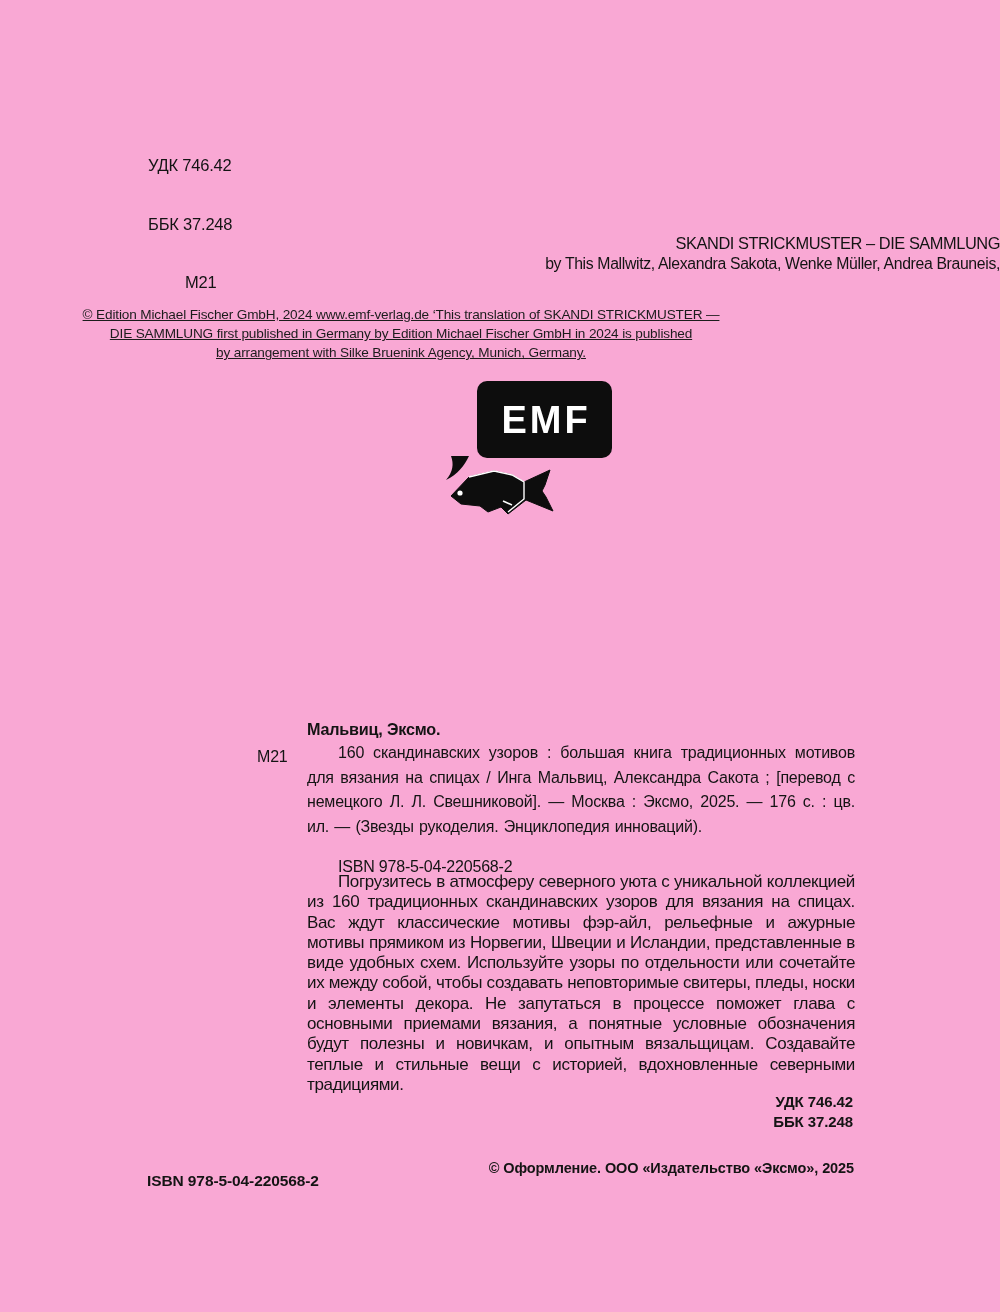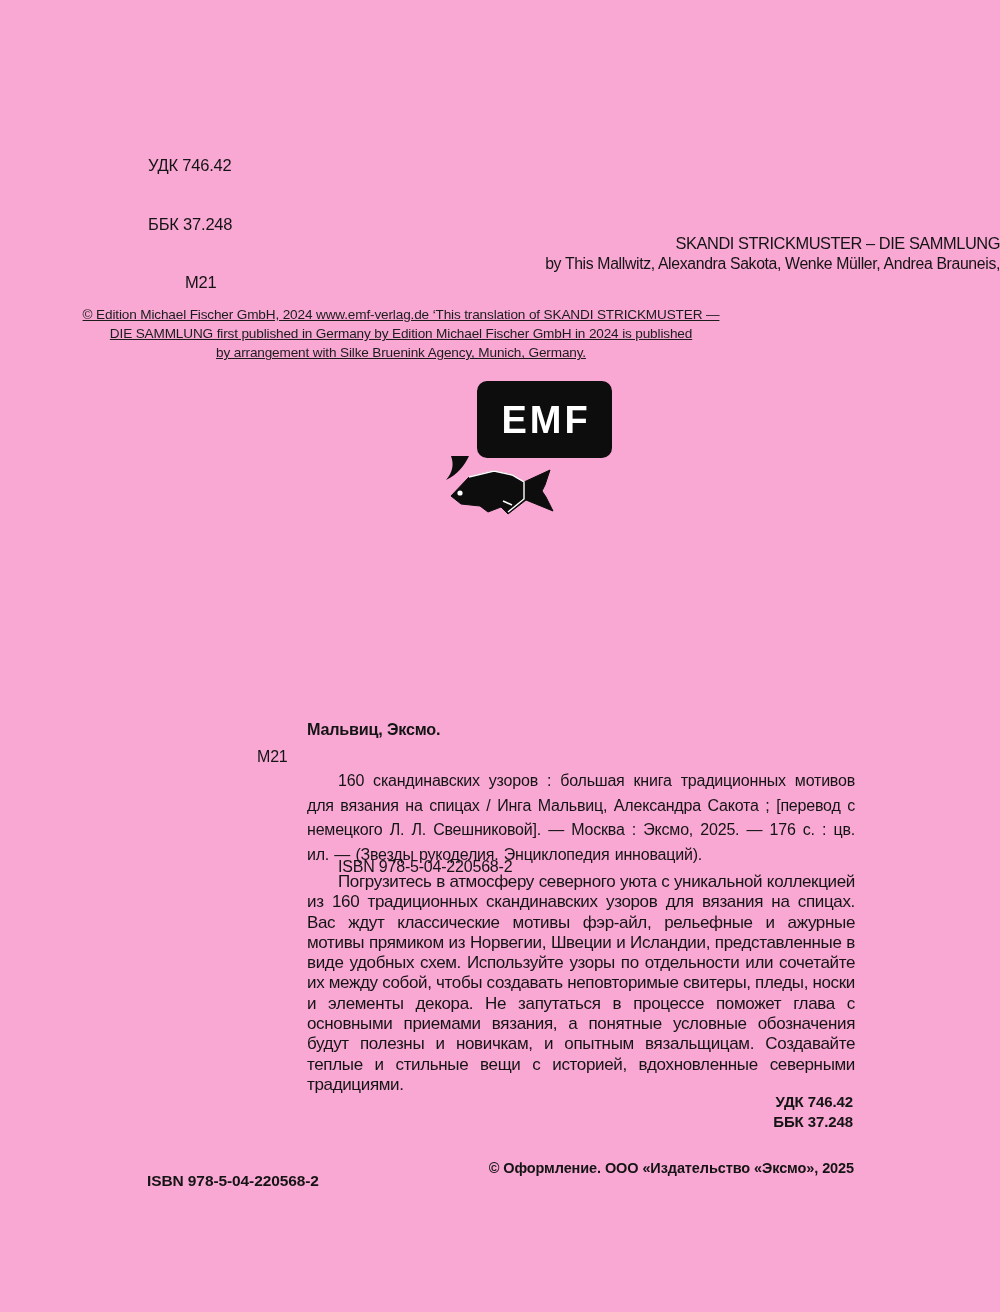--- a/index.html
+++ b/index.html
@@ -58,21 +58,20 @@
   }
   .biblio-code{
     position:absolute;left:257px;top:748px;
     font-size:16px;letter-spacing:-0.2px;
   }
   .biblio-entry{
     position:absolute;left:307px;top:741px;width:548px;
     font-size:16px;line-height:24.6px;letter-spacing:-0.2px;
     text-align:justify;text-indent:31px;
     word-spacing:1px;
-    margin-top:28px;
   }
   .biblio-isbn{
     position:absolute;left:338px;top:858px;
     font-size:16px;letter-spacing:-0.2px;
   }
 
   
   .annotation{
     position:absolute;left:307px;top:872px;width:548px;
     font-size:17px;line-height:20.3px;letter-spacing:-0.35px;

